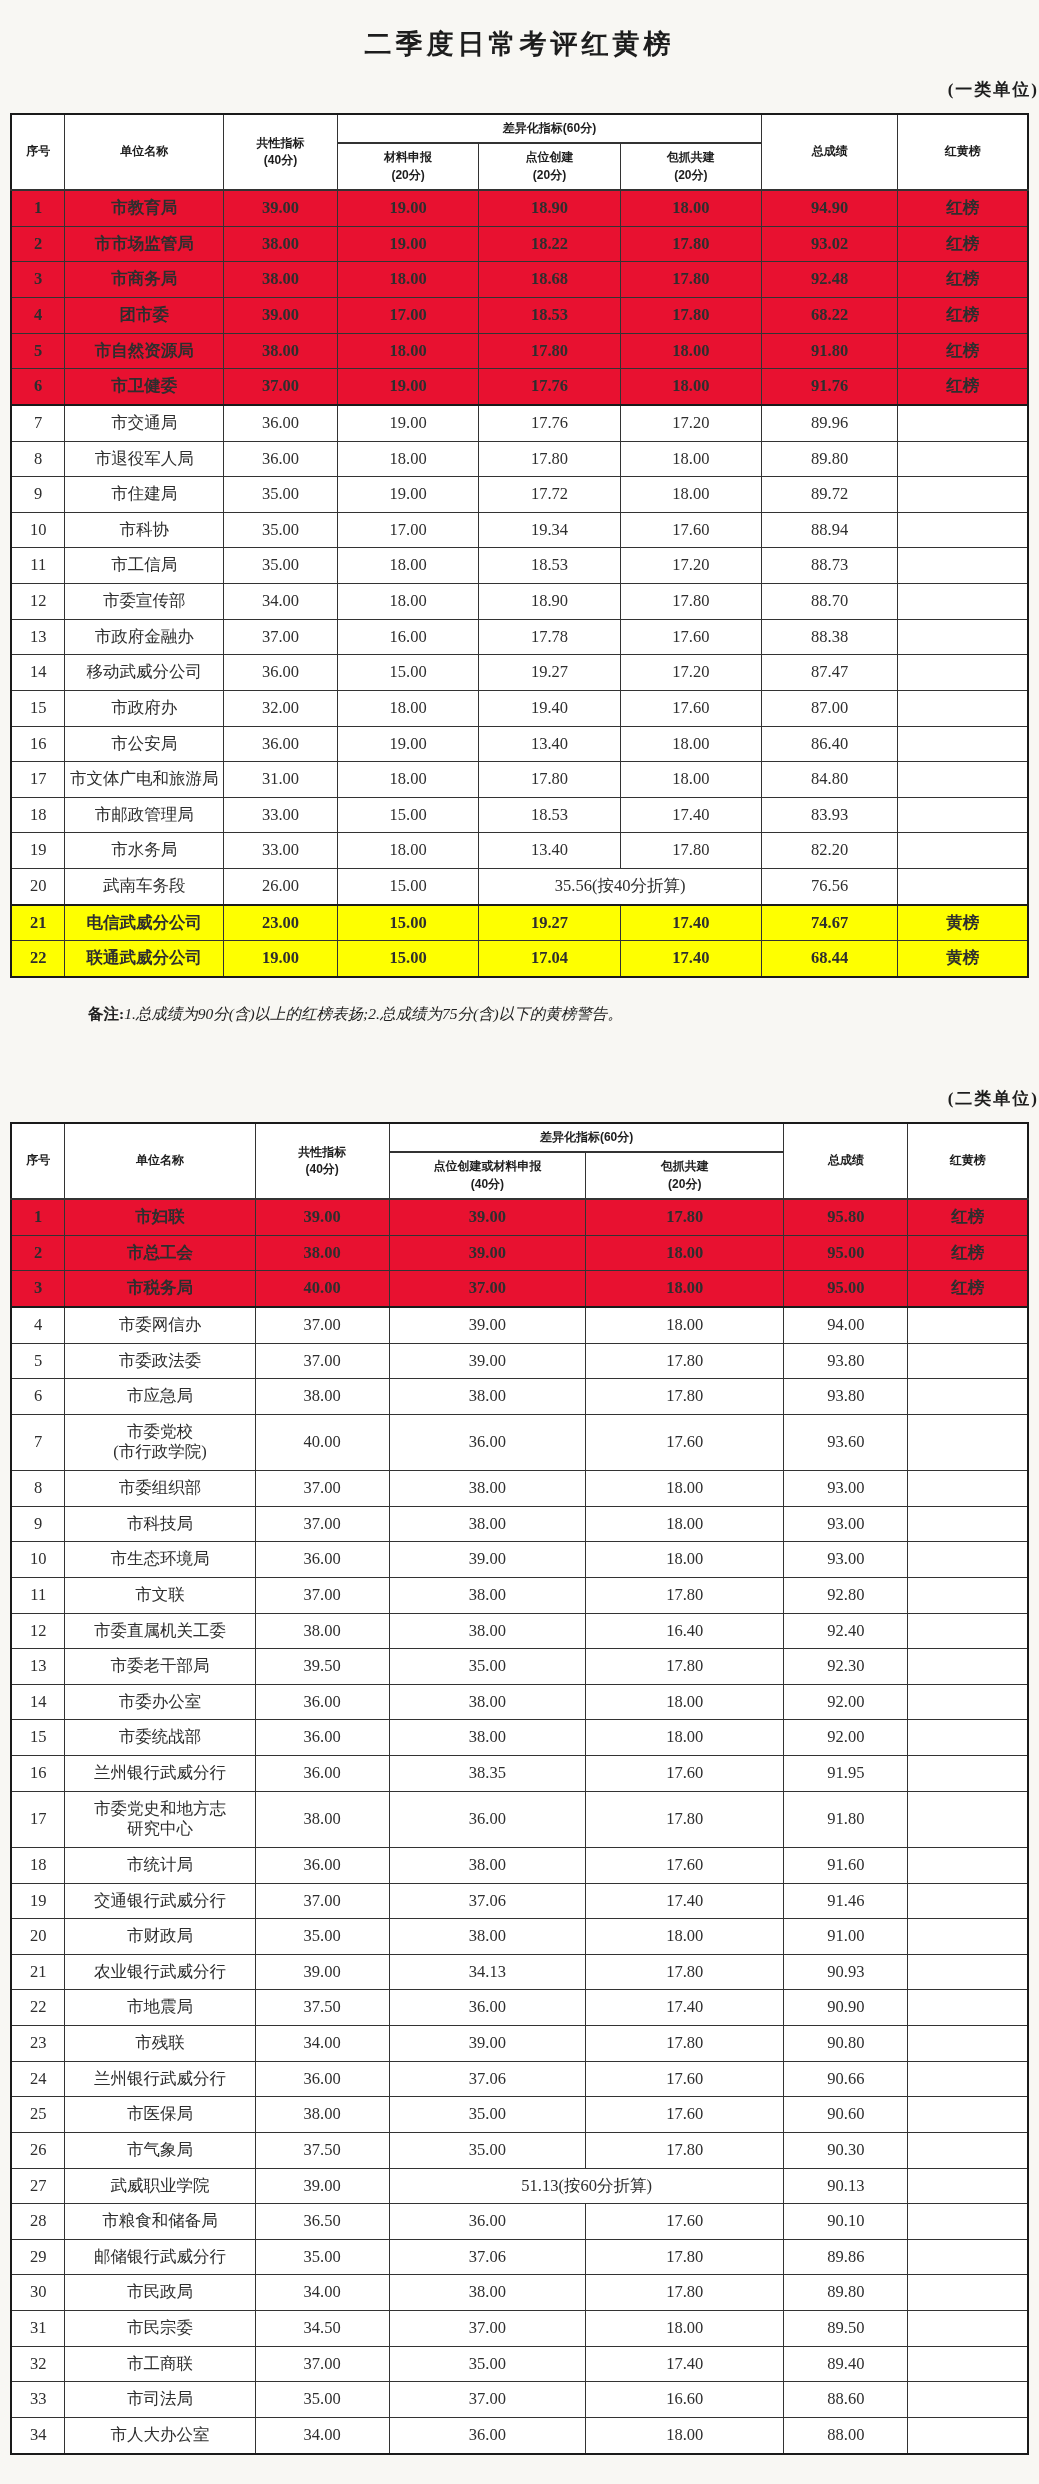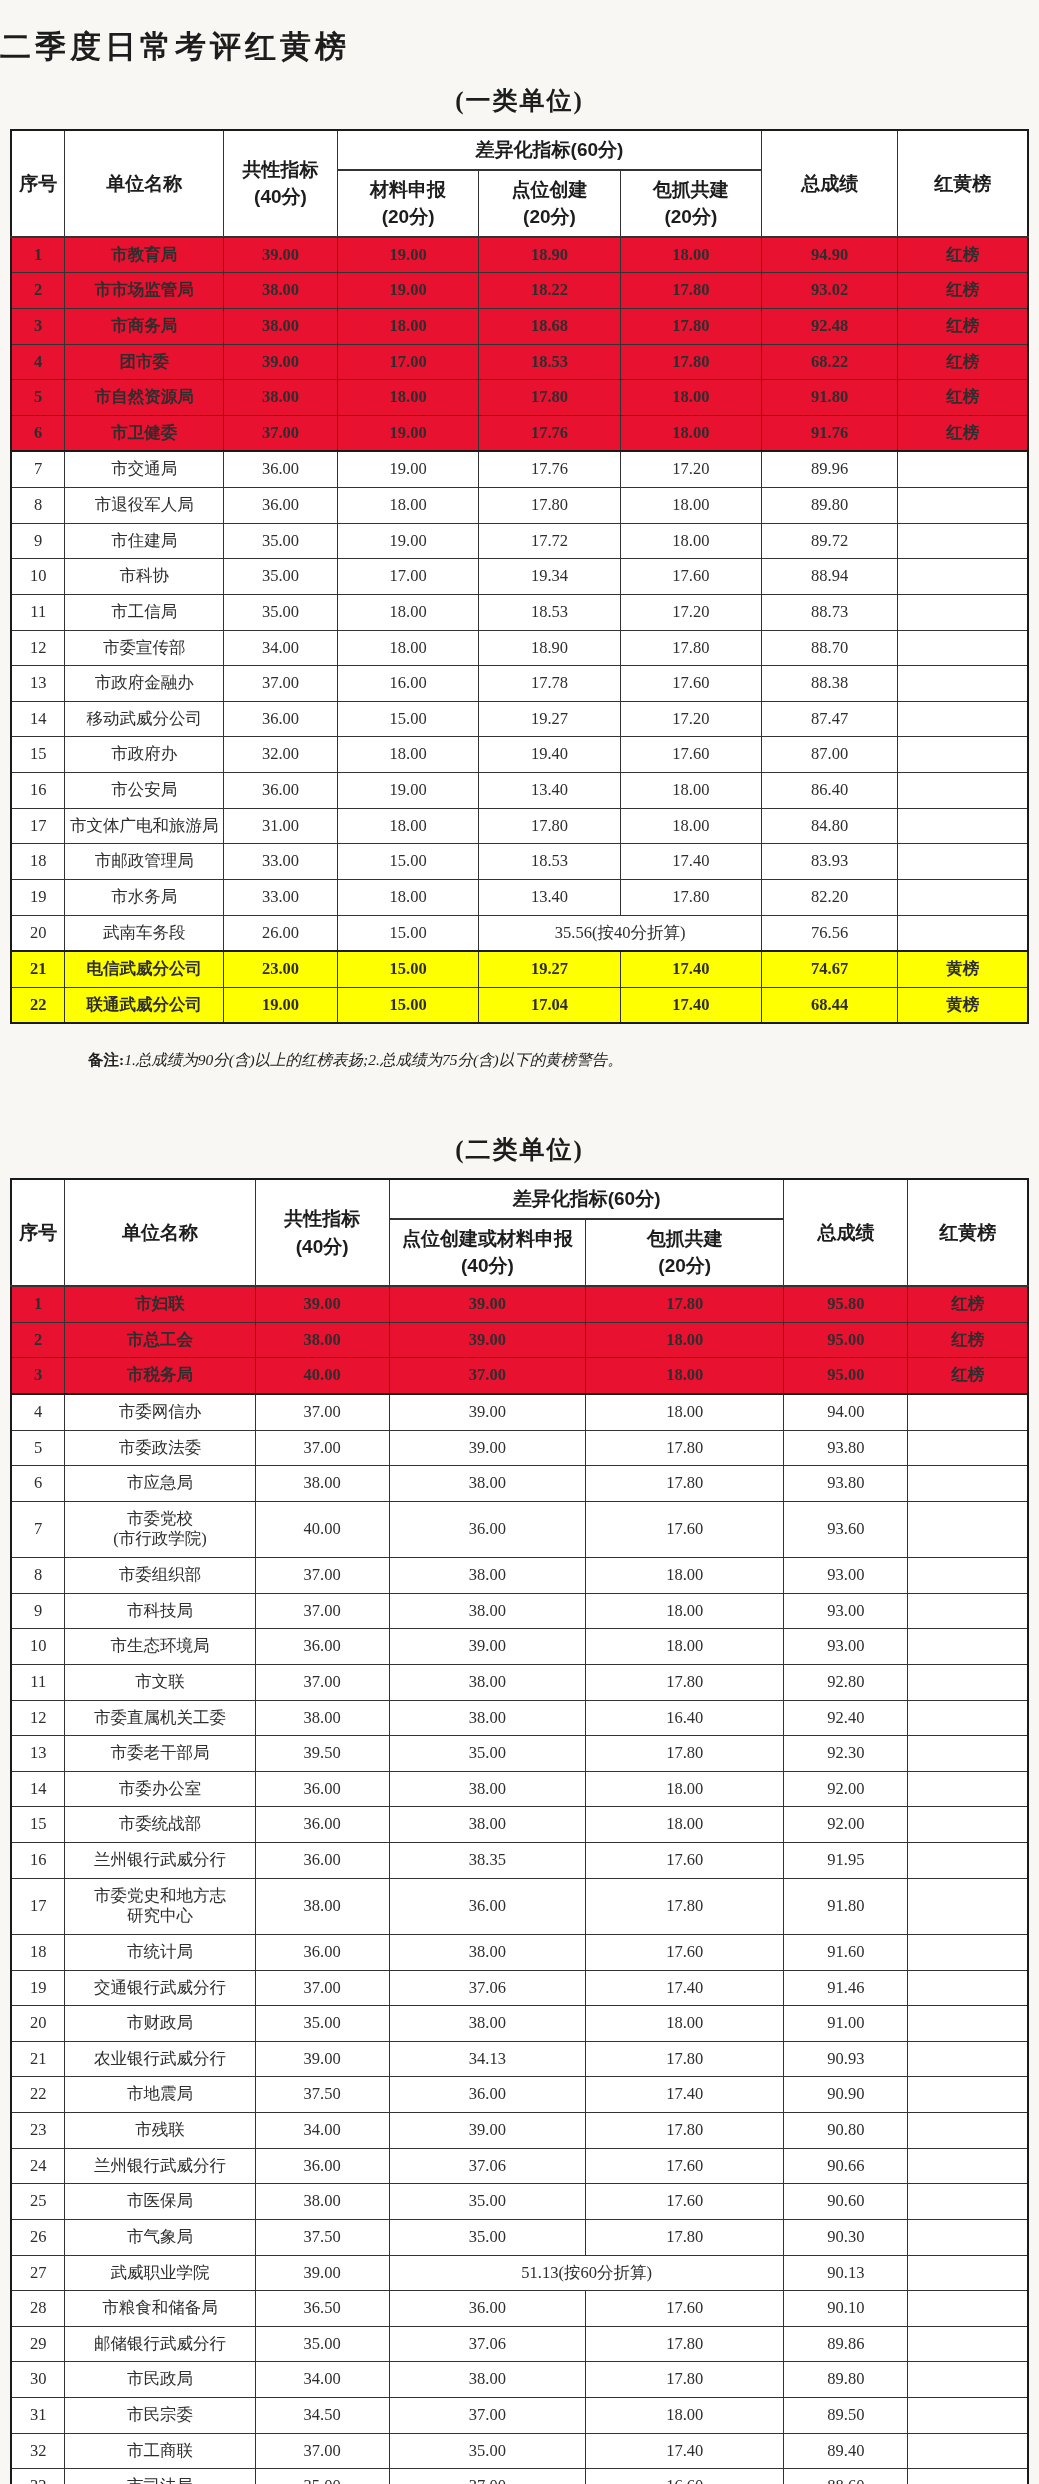--- a/index.html
+++ b/index.html
@@ -12,52 +12,52 @@
   *{box-sizing:border-box;}
   html,body{margin:0;padding:0;}
   body{
     width:1039px;
     min-height:2484px;
     background:var(--page-bg);
     color:var(--ink);
     font-family:"Liberation Sans",sans-serif;
   }
   .page-title{
-    text-align:left;
+    text-align:center;
     font-family:Liberation Mono, monospace;
     font-weight:bold;
-    font-size:31px;
+    font-size:27px;
     letter-spacing:4px;
     margin:26px 0 0 0;
   }
   .section-subtitle{
-    text-align:center;
+    text-align:right;
     font-family:"Liberation Serif","DejaVu Serif",serif;
     font-weight:bold;
-    font-size:25px;
+    font-size:17px;
     letter-spacing:2px;
     margin:16px 0 12px 0;
   }
   .section-2 .section-subtitle{ margin-top:62px; }
   table.board{
     width:1019px;
     margin:0 auto;
     border-collapse:collapse;
     table-layout:fixed;
     background:#ffffff;
     border:2px solid #1a1a1a;
   }
   table.board th, table.board td{
     border:1px solid var(--border);
     text-align:center;
     vertical-align:middle;
     overflow:hidden;
   }
   table.board thead th{
-    font-size:19px;
+    font-size:12px;
     font-weight:700;
     line-height:1.45;
     padding:5px 2px;
     background:#ffffff;
     border-bottom-width:2px;
   }
   .t2 thead th{ padding:10px 2px; }
   .pre{ white-space:pre-line; }
   table.board tbody td{
     font-size:16.5px;

